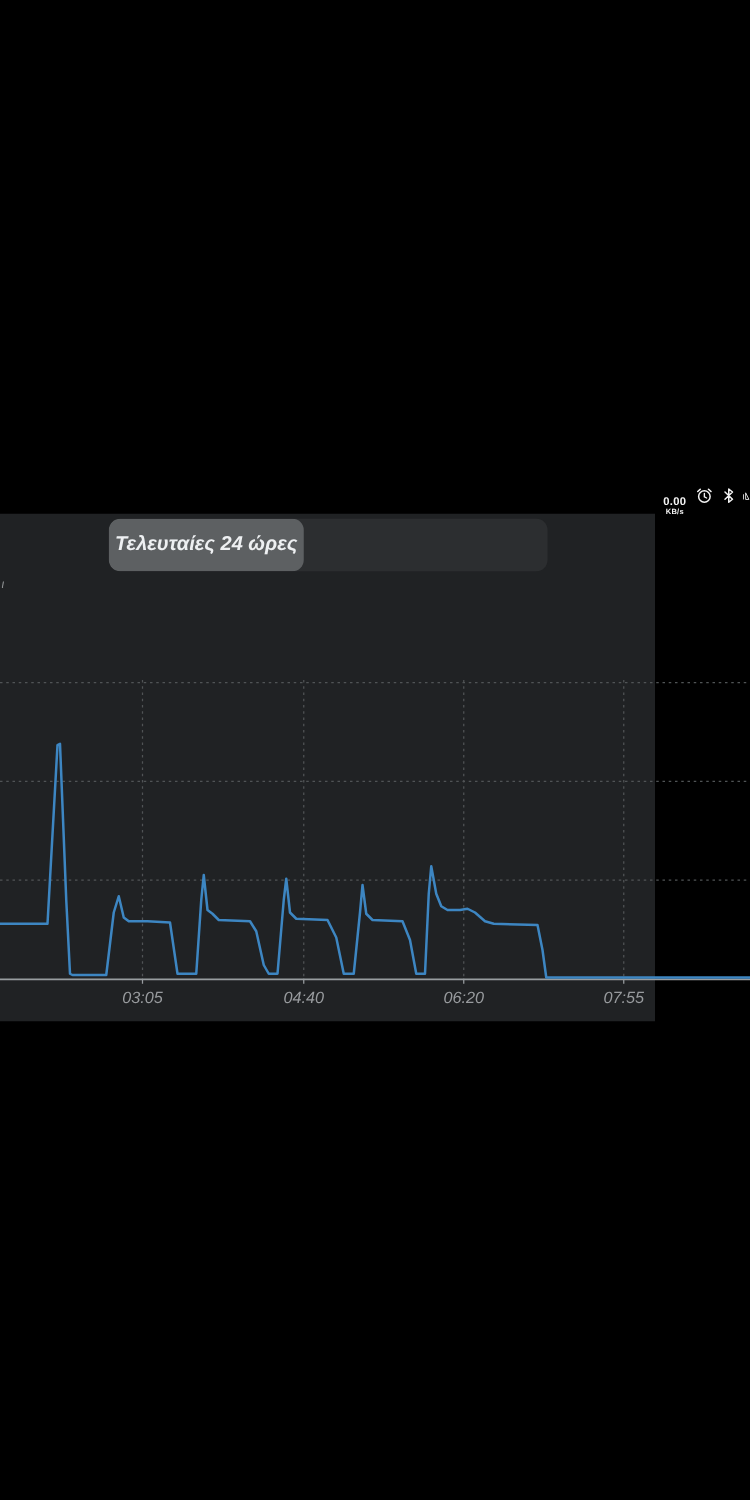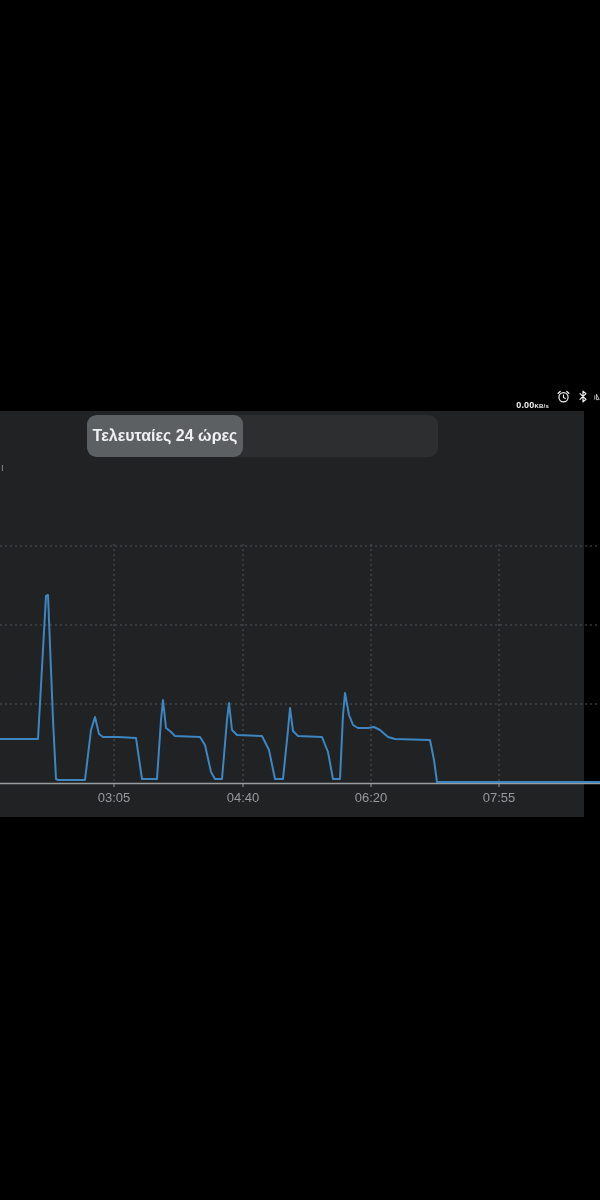--- a/index.html
+++ b/index.html
@@ -9,32 +9,33 @@
     overflow:hidden;position:relative;
     font-family:"Liberation Sans", sans-serif;
   }
   
   .status-row{
     position:absolute;top:382px;right:0;height:28px;
     display:flex;align-items:center;gap:7px;
     color:var(--status-text,#f2f2f2);
   }
   .speed{
-    display:flex;flex-direction:row;align-items:center;
+    display:flex;flex-direction:column;align-items:center;
     line-height:1;margin-top:18px;
   }
   .speed .val{font-size:9px;font-weight:700;letter-spacing:0.2px;}
   .speed .unit{font-size:6px;font-weight:700;margin-top:1px;letter-spacing:0.2px;}
   .sb-icon{display:flex;align-items:center;}
   .sb-icon svg{display:block;}
   .partial-wrap{width:6px;overflow:hidden;margin-left:-1px;}
   
   .band{
-    position:absolute;left:0;top:411px;width:584px;height:406px;
+    position:absolute;left:0;top:411px;width:524px;height:406px;
     background:var(--band-bg,#202224);
+    font-style:italic;
   }
   
   .tabbar{
     position:absolute;left:87px;top:4px;width:351px;height:42px;
     background:var(--tab-container-bg,#2c2e30);
     border-radius:9px;display:flex;overflow:hidden;
   }
   .tab{
     display:flex;align-items:center;justify-content:center;
     font-size:16px;white-space:nowrap;

